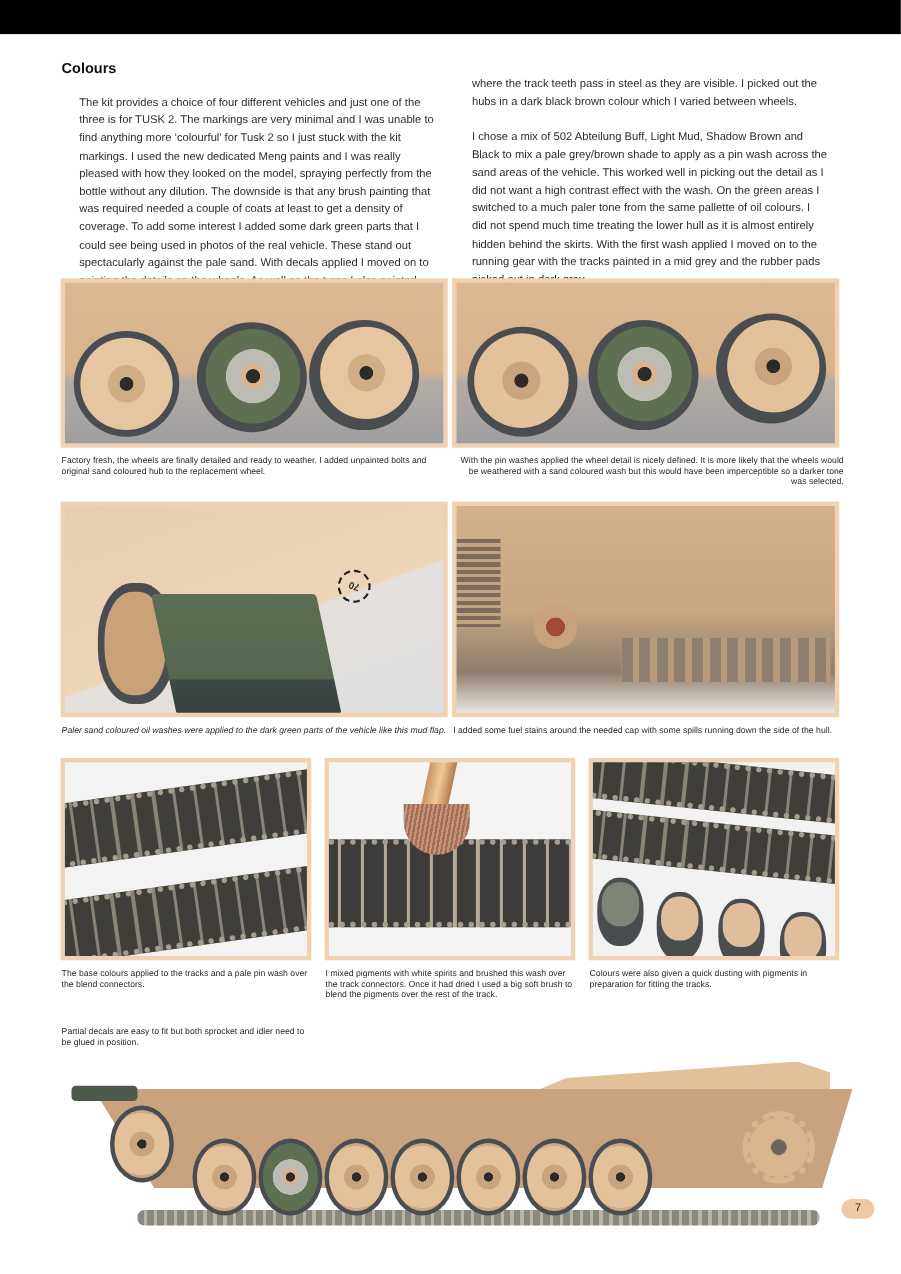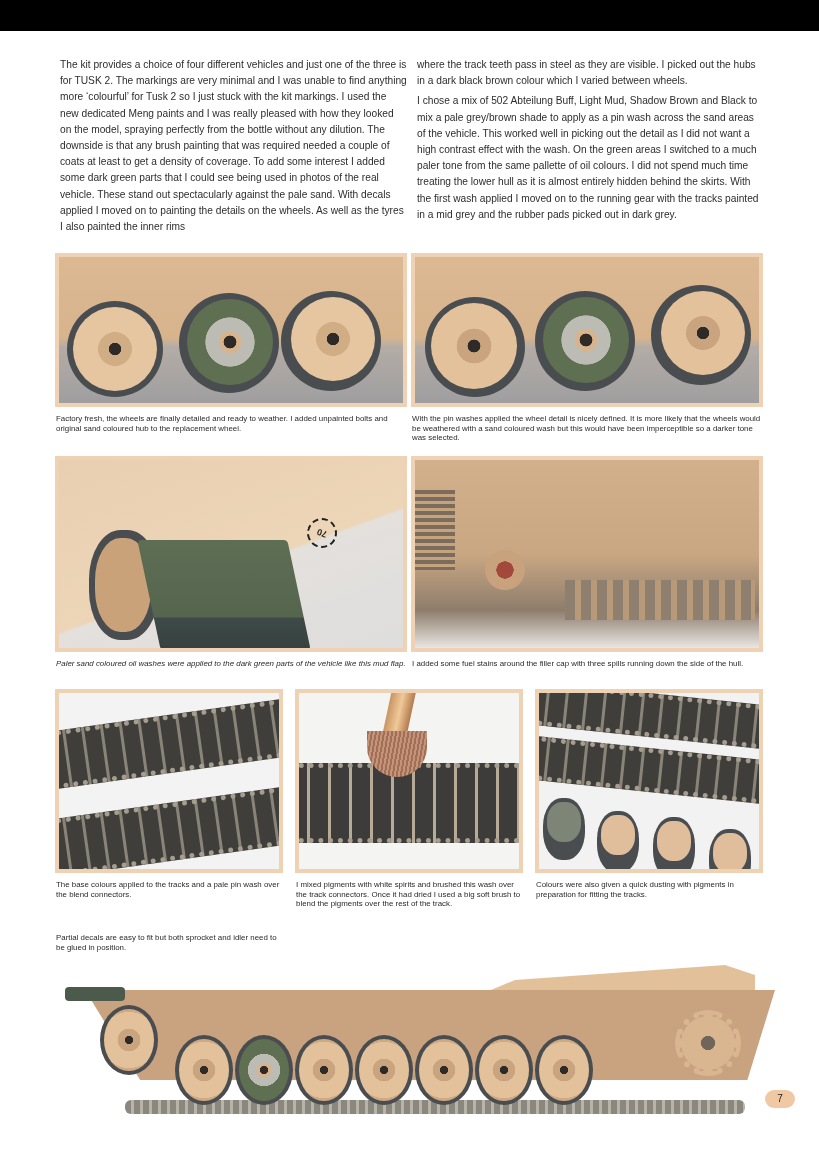--- a/index.html
+++ b/index.html
@@ -7,21 +7,21 @@
     width: 819px; height: 1158px; position: relative; overflow: hidden;
     background: #ffffff;
     font-family: "Liberation Sans", "DejaVu Sans", sans-serif;
     color: #2a2a2a;
   }
   .top-bar { position: absolute; left: 0; top: 0; width: 819px; height: 31px; background: #000; }
   .col { position: absolute; top: 53px; width: 355px; font-size: 10.2px; line-height: 16.2px; color: #2d2d2d; }
   .col-left { left: 56px; }
   .col-right { left: 413px; top: 53px; }
   .heading { font-weight: bold; font-size: 13.2px; line-height: 17px; color: #111; margin: 0 0 0 0; }
-  .para { margin: 4px; }
+  .para { margin: 16px; }
   .frame { position: absolute; background: #efd2b4; box-sizing: border-box; padding: 4px; }
   .photo { width: 100%; height: 100%; position: relative; overflow: hidden; }
   .caption { position: absolute; font-size: 7.9px; line-height: 9.6px; color: #2a2a2a; }
 
   
   .p-wheels { background: linear-gradient(180deg, #dcb893 0%, #d8b48d 55%, #b3aca6 62%, #9f9ea0 100%); }
   .wheel { position: absolute; border-radius: 50%; box-sizing: border-box; }
   .tyre { background: #4a4d4f; }
   .rim-sand { background: radial-gradient(circle, #2e2a28 0 10%, #d1ad86 11% 28%, #e6c6a0 29% 70%, #d7b28a 71% 100%); }
   .rim-green { background: radial-gradient(circle, #2e2a28 0 10%, #d7b48d 11% 18%, #bcbcb5 19% 40%, #5f6f52 41% 100%); }
@@ -37,20 +37,21 @@
 
   .hull-photo { position: absolute; left: 55px; top: 955px; width: 730px; height: 180px; }
   .page-number { position: absolute; left: 765px; top: 1090px; width: 30px; height: 18px; border-radius: 9px; background: #f0c9a4; font-size: 10px; line-height: 18px; text-align: center; color: #222; }
 </style>
 </head>
 <body>
 
 <div class="top-bar"></div>
 
 <div class="col col-left">
+  <h2 class="heading">Colours</h2>
   <p class="para">The kit provides a choice of four different vehicles and just one of the three is for TUSK 2. The markings are very minimal and I was unable to find anything more ‘colourful’ for Tusk 2 so I just stuck with the kit markings. I used the new dedicated Meng paints and I was really pleased with how they looked on the model, spraying perfectly from the bottle without any dilution. The downside is that any brush painting that was required needed a couple of coats at least to get a density of coverage. To add some interest I added some dark green parts that I could see being used in photos of the real vehicle. These stand out spectacularly against the pale sand. With decals applied I moved on to painting the details on the wheels. As well as the tyres I also painted the inner rims</p>
 </div>
 <div class="col col-right">
   <p class="para">where the track teeth pass in steel as they are visible. I picked out the hubs in a dark black brown colour which I varied between wheels.</p>
   <p class="para">I chose a mix of 502 Abteilung Buff, Light Mud, Shadow Brown and Black to mix a pale grey/brown shade to apply as a pin wash across the sand areas of the vehicle. This worked well in picking out the detail as I did not want a high contrast effect with the wash. On the green areas I switched to a much paler tone from the same pallette of oil colours. I did not spend much time treating the lower hull as it is almost entirely hidden behind the skirts. With the first wash applied I moved on to the running gear with the tracks painted in a mid grey and the rubber pads picked out in dark grey.</p>
 </div>
 
 <div class="frame" style="left:55px;top:253px;width:352px;height:154px;">
   <div class="photo p-wheels">
     <div class="wheel tyre" style="left:8px;top:44px;width:96px;height:96px;">
@@ -72,41 +73,41 @@
         <div class="wheel rim-washed" style="left:6px;top:6px;width:86px;height:86px;"></div>
       </div>
     <div class="wheel tyre" style="left:120px;top:34px;width:100px;height:100px;">
         <div class="wheel rim-green" style="left:8px;top:6px;width:86px;height:86px;"></div>
       </div>
     <div class="wheel tyre" style="left:236px;top:28px;width:100px;height:100px;">
         <div class="wheel rim-washed" style="left:10px;top:6px;width:84px;height:84px;"></div>
       </div>
   </div>
 </div>
-<div class="caption" style="left:412px;top:414px;width:355px;">With the pin washes applied the wheel detail is nicely defined. It is more likely that the wheels would be weathered with a sand coloured wash but this would have been imperceptible so a darker tone was selected.</div>
+<div class="caption" style="left:412px;top:414px;width:355px;text-align:right;">With the pin washes applied the wheel detail is nicely defined. It is more likely that the wheels would be weathered with a sand coloured wash but this would have been imperceptible so a darker tone was selected.</div>
 
 <div class="frame" style="left:55px;top:456px;width:352px;height:196px;">
   <div class="photo p-flap">
     <div class="wheel tyre" style="left:30px;top:70px;width:70px;height:110px;border-radius:45%;">
         <div class="wheel" style="left:6px;top:8px;width:56px;height:94px;border-radius:45%;background:#c9a27a;"></div>
       </div>
     <div style="position:absolute;left:90px;top:80px;width:150px;height:110px;background:linear-gradient(180deg,#5e6e55 0%,#56664e 70%,#3e4a48 71%,#37413f 100%);transform:skewX(12deg);border-radius:4px;"></div>
     <div style="position:absolute;left:248px;top:58px;width:26px;height:26px;border:2px dashed #222;border-radius:50%;font-size:9px;line-height:26px;text-align:center;font-weight:bold;transform:rotate(200deg);">70</div>
   </div>
 </div>
 <div class="caption" style="left:56px;top:659px;width:352px;font-style:italic;">Paler sand coloured oil washes were applied to the dark green parts of the vehicle like this mud flap.</div>
 
 <div class="frame" style="left:411px;top:456px;width:352px;height:196px;">
   <div class="photo p-fuel">
     <div style="position:absolute;left:70px;top:90px;width:40px;height:40px;border-radius:50%;background:radial-gradient(circle,#a2493c 0 30%,#c7a27c 31% 100%);"></div>
     <div style="position:absolute;left:0;top:30px;width:40px;height:80px;background:repeating-linear-gradient(180deg,#7d6b5b 0 4px,#c4a37f 4px 7px);"></div>
     <div style="position:absolute;left:150px;top:120px;width:190px;height:40px;background:repeating-linear-gradient(90deg,#8f7f6f 0 10px,#b69a7a 10px 16px);"></div>
   </div>
 </div>
-<div class="caption" style="left:412px;top:659px;width:355px;">I added some fuel stains around the filler cap with three spills running down the side of the hull.</div>
+<div class="caption" style="left:412px;top:659px;width:355px;">I added some fuel stains around the needed cap with some spills running down the side of the hull.</div>
 
 <div class="frame" style="left:55px;top:689px;width:228px;height:184px;">
   <div class="photo p-tracks">
     <div class="track-band" style="top:22px;height:48px;transform:rotate(-8deg);"></div>
     <div class="track-band" style="top:110px;height:48px;transform:rotate(-8deg);"></div>
   </div>
 </div>
 <div class="caption" style="left:56px;top:880px;width:228px;">The base colours applied to the tracks and a pale pin wash over the blend connectors.</div>
 
 <div class="frame" style="left:295px;top:689px;width:228px;height:184px;">

